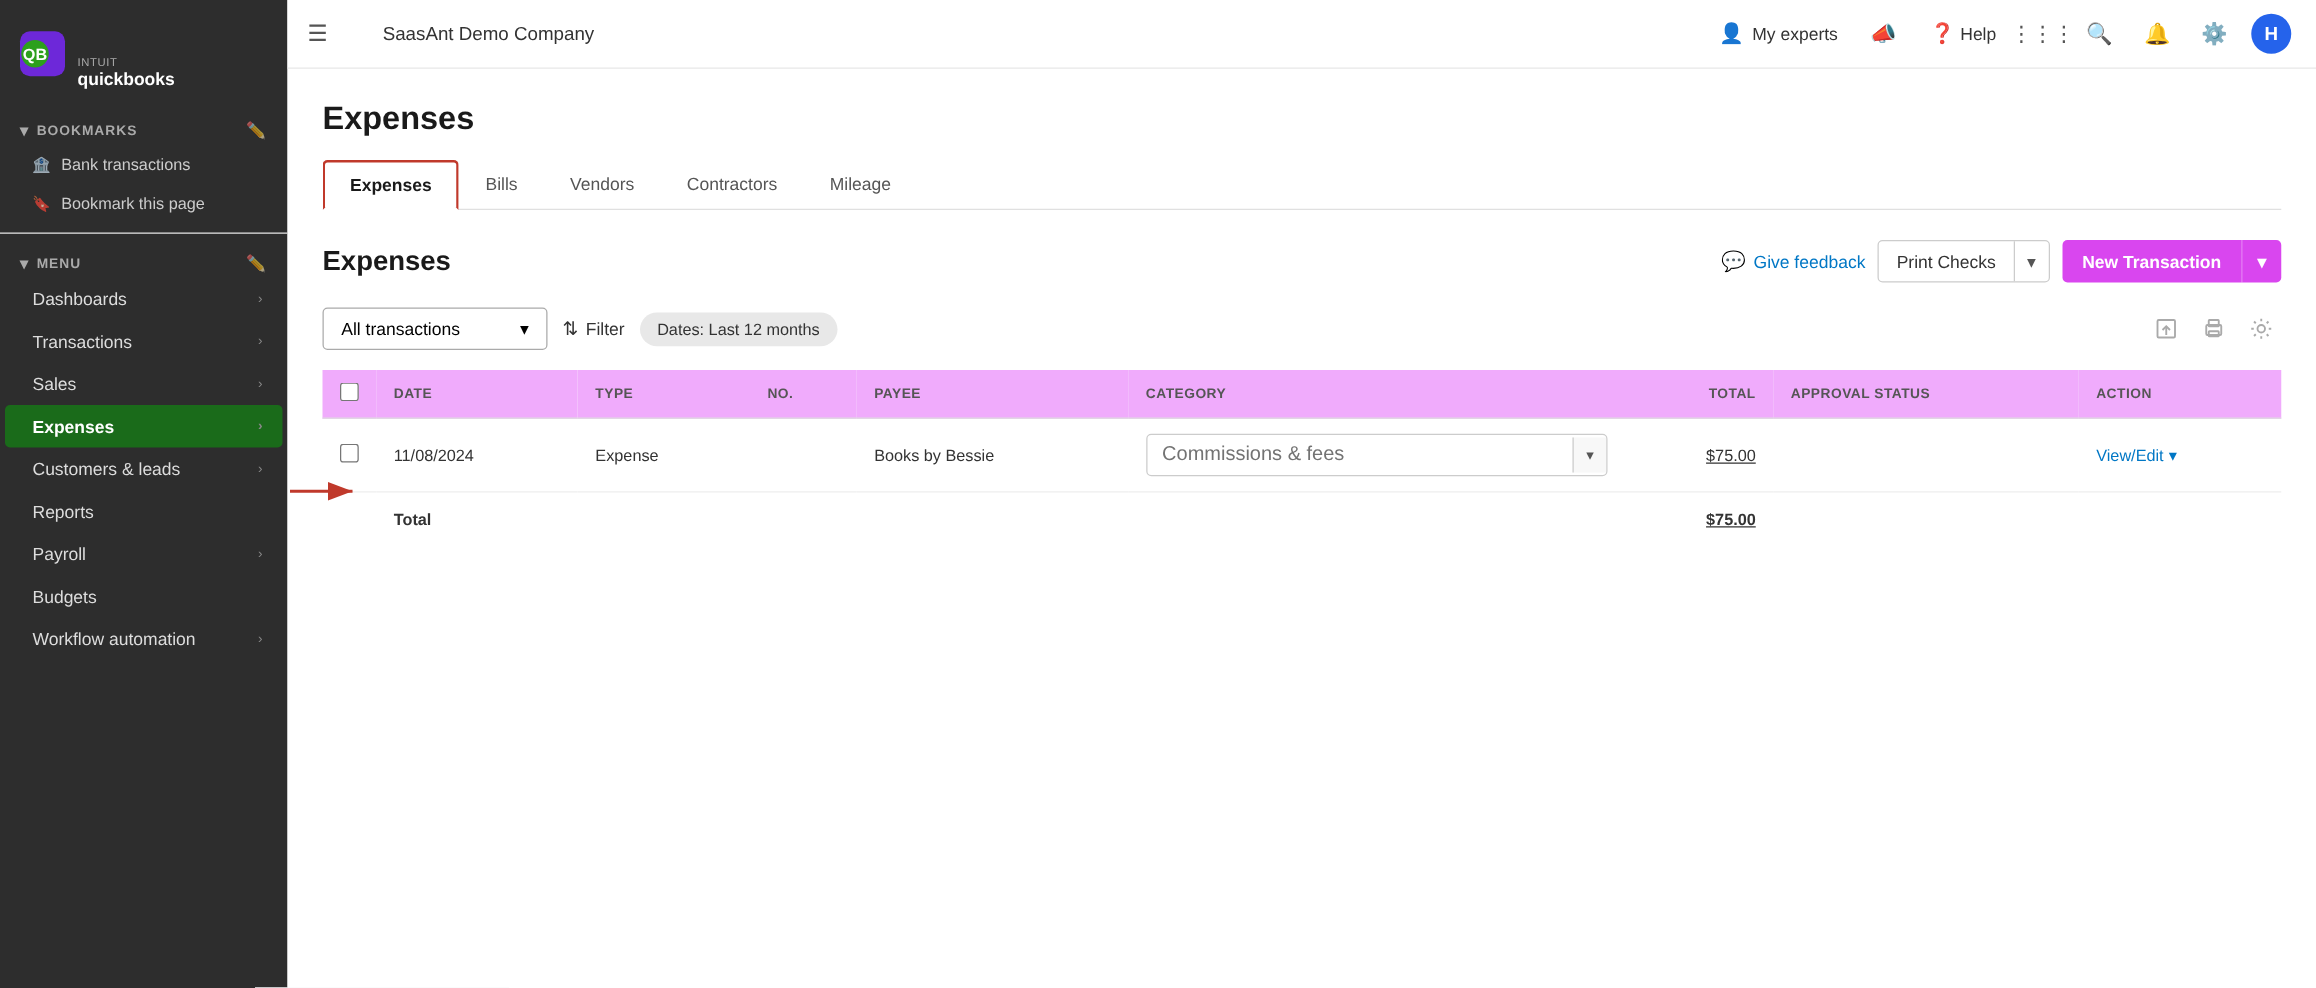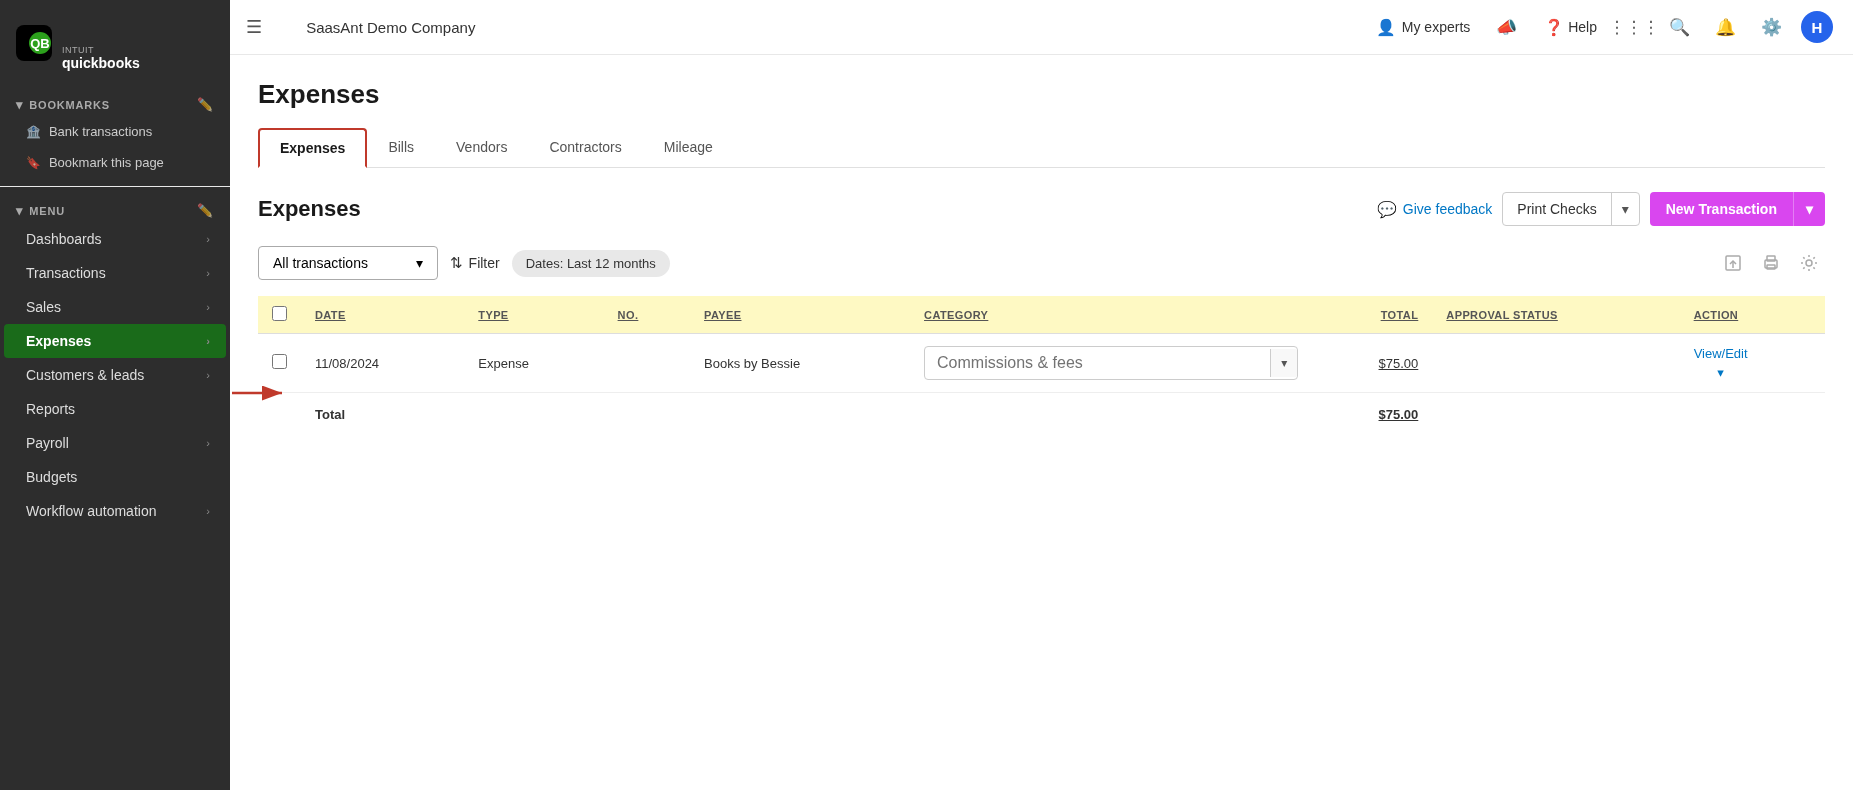--- a/index.html
+++ b/index.html
@@ -17,23 +17,23 @@
       overflow-y: auto;
     }
     .sidebar-logo {
       display: flex;
       align-items: center;
       padding: 14px 16px;
       gap: 10px;
     }
     .qb-logo {
       width: 36px; height: 36px;
-      background: #000000;
+      background: #6d28d9;
       border-radius: 8px;
-      display: flex; align-items: center; justify-content: flex-end;
+      display: flex; align-items: center; justify-content: flex-start;
       font-weight: 900; color: #fff; font-size: 13px;
       flex-shrink: 0;
     }
     .qb-logo-text { display: flex; flex-direction: column; line-height: 1.1; }
     .qb-logo-text span:first-child { font-size: 9px; color: #aaa; text-transform: uppercase; letter-spacing: 0.5px; margin-top: 32px; }
     .qb-logo-text span:last-child { font-size: 13px; font-weight: 700; color: #fff; }
 
     .new-btn {
       margin: 4px 14px 14px 14px;
       background: transparent;
@@ -202,22 +202,21 @@
     }
 
     
     .expenses-table {
       width: 100%; border-collapse: collapse; font-size: 13px;
     }
     .expenses-table th {
       text-align: left; padding: 10px 14px;
       font-size: 11px; font-weight: 700; color: #555; text-transform: uppercase;
       border-bottom: 1.5px solid #ddd; letter-spacing: 0.4px;
-      background: #fef9c3;
-      text-decoration: underline;
+      background: #f0abfc;
     }
     .expenses-table td {
       padding: 12px 14px; border-bottom: 1px solid #eee; color: #333;
       vertical-align: middle;
     }
     .expenses-table .checkbox-col { width: 40px; }
     .expenses-table input[type="checkbox"] { width: 15px; height: 15px; cursor: pointer; }
 
     .total-row td { font-weight: 600; color: #333; border-bottom: none; padding-top: 14px; }
 
@@ -228,21 +227,21 @@
     .category-select-text { padding: 7px 12px; font-size: 16px; color: #737373; flex: 1; }
     .category-select-arrow {
       padding: 7px 10px; border-left: 1.5px solid #ccc;
       background: #f8f8f8; color: #555; font-size: 12px; cursor: pointer;
     }
 
     .total-amount { text-align: right; font-weight: 500; text-decoration: underline; }
 
     .view-edit-btn {
       display: flex; align-items: center; gap: 4px;
-      color: #0077c5; font-size: 13px; font-weight: 500; cursor: pointer; background: none; border: none; flex-direction: column;
+      color: #0077c5; font-size: 13px; font-weight: 500; cursor: pointer; background: none; border: none;
     }
 
     
     .pagination-row {
       display: flex; align-items: center; justify-content: flex-end;
       gap: 14px; padding: 16px 4px 0 0; font-size: 13px; color: #555;
     }
     .pagination-row .page-link {
       color: #888; cursor: pointer; font-weight: 500;
     }

